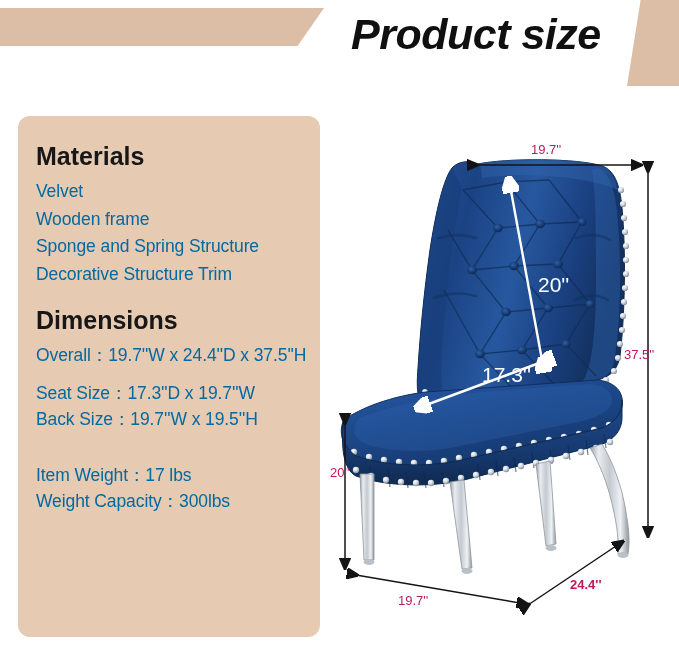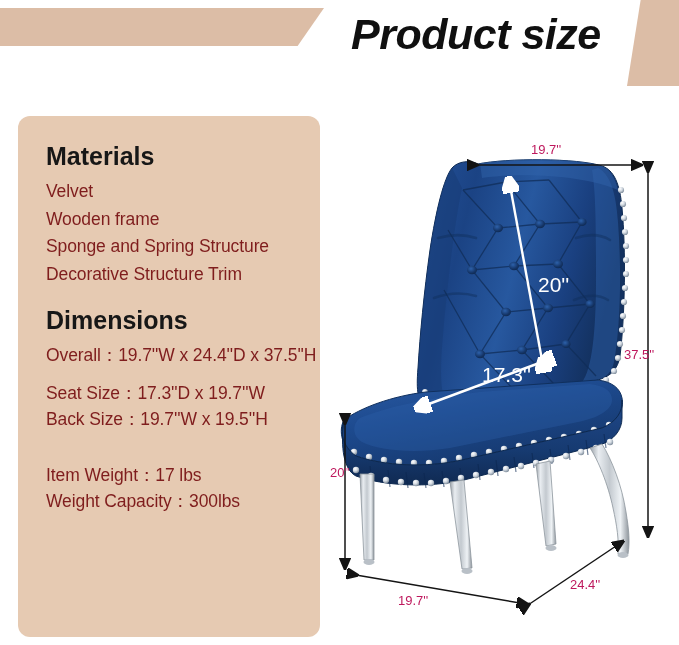--- a/index.html
+++ b/index.html
@@ -27,29 +27,29 @@
   .page-title{
     position:absolute;left:351px;top:8px;
     font-size:43px;font-weight:bold;letter-spacing:-0.5px;
     line-height:52px;color:#101010;white-space:nowrap;font-style:italic;
   }
 
   
   .info-panel{
     position:absolute;left:18px;top:116px;width:302px;height:521px;
     background:#e6cab2;border-radius:12px;
-    box-sizing:border-box;padding:24px 0 0 28px;
+    box-sizing:border-box;padding:24px 0 0 18px;
   }
   .sec-head{
     font-size:25px;font-weight:bold;color:#171717;
     line-height:32px;margin:0 0 6px 0;
   }
   .sec-head.dims{margin-top:16px;}
   .sec-line{
-    font-size:17.5px;color:#7f1d1d;line-height:27.5px;
+    font-size:17.5px;color:#0369a1;line-height:27.5px;
     white-space:nowrap;letter-spacing:-0.1px;
   }
   .sec-line.tight{line-height:26px;}
   .gap-sm{height:12px;}
   .gap-md{height:30px;}
 
   
   .chair-stage{position:absolute;left:330px;top:130px;width:349px;height:500px;}
   .chair-stage svg{display:block;}
 
@@ -322,16 +322,16 @@
         <line x1="198" y1="475" x2="292" y2="412" marker-start="url(#bArrow)" marker-end="url(#bArrow)"></line>
       </g>
     </svg>
 
     <div class="dim-label" style="left:201px;top:10px;">19.7''</div>
     <div class="dim-label white" style="left:208px;top:145px;">20''</div>
     <div class="dim-label white" style="left:152px;top:235px;">17.3''</div>
     <div class="dim-label" style="left:294px;top:215px;">37.5''</div>
     <div class="dim-label" style="left:0px;top:333px;">20''</div>
     <div class="dim-label" style="left:68px;top:461px;">19.7''</div>
-    <div class="dim-label" style="left:240px;top:445px;">24.4''</div>
+    <div class="dim-label" style="left:240px;top:445px;font-weight:bold;">24.4''</div>
   </div>
 
 </div>
 
 </body></html>

